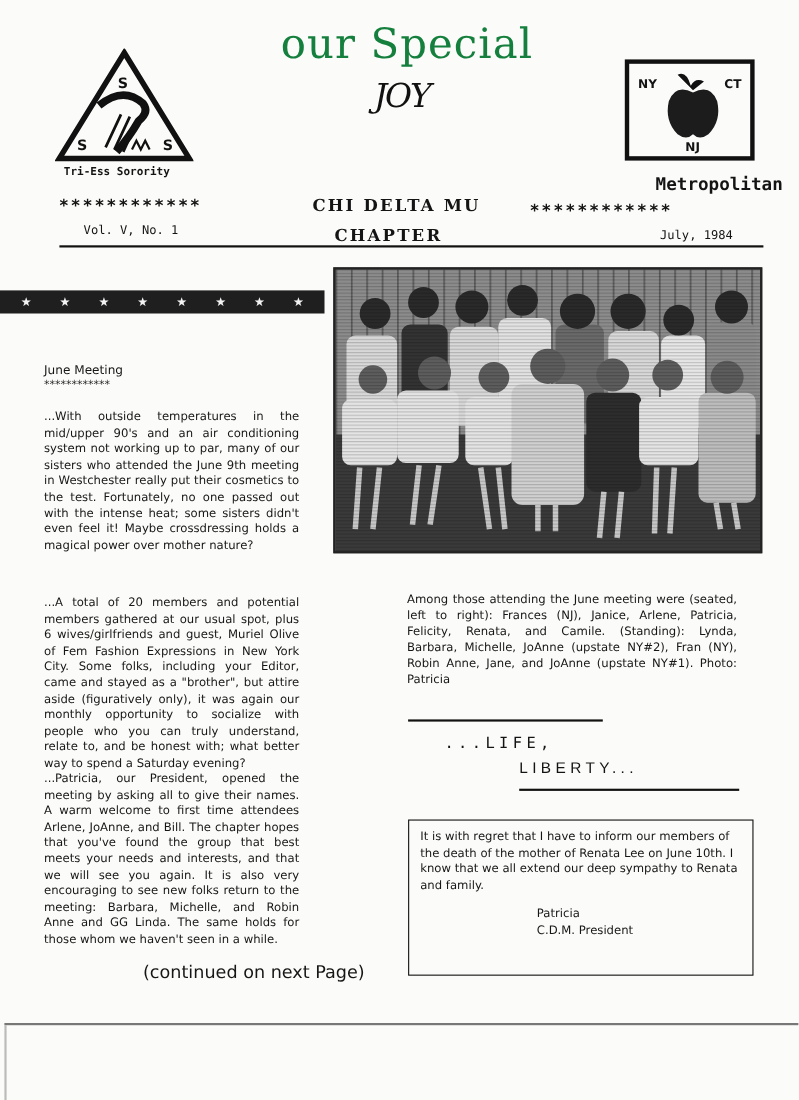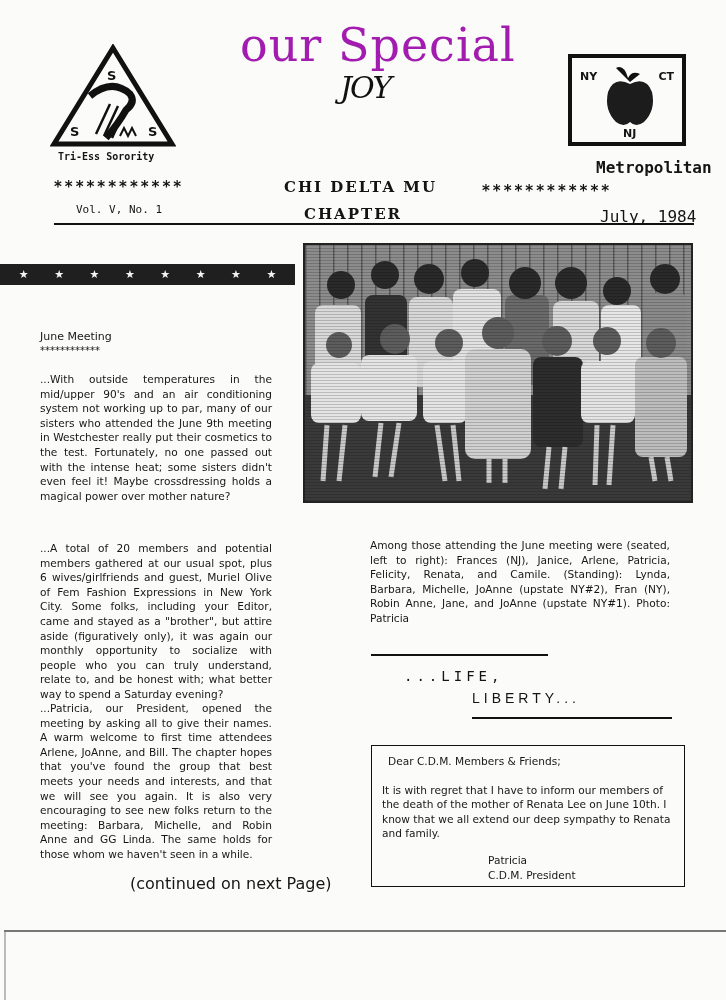--- a/index.html
+++ b/index.html
@@ -4,21 +4,21 @@
 <style>
   html, body { margin: 0; padding: 0; }
   body {
     width: 726px; height: 1000px; position: relative; overflow: hidden;
     background: #fbfbf9; color: #141414;
     font-family: "DejaVu Sans", sans-serif;
   }
   .abs { position: absolute; }
   .title-main {
     left: 240px; top: 18px; width: 260px; text-align: center;
-    font-family: "DejaVu Serif", serif; font-size: 46px; letter-spacing: 1px; color: #a21caf;
+    font-family: "DejaVu Serif", serif; font-size: 38px; letter-spacing: 1px; color: #15803d;
     white-space: nowrap;
   }
   .title-joy {
     left: 340px; top: 70px; font-family: "DejaVu Serif", serif; font-style: italic;
     font-size: 30px; color: #111; letter-spacing: -2px;
   }
   .logo-left { left: 50px; top: 44px; width: 126px; height: 104px; }
   .logo-left-caption {
     left: 58px; top: 151px; font-family: "DejaVu Sans Mono", monospace; font-size: 10px; font-weight: bold;
   }
@@ -30,21 +30,21 @@
   }
   .state { position: absolute; font-size: 11px; font-weight: bold; font-family: "DejaVu Sans", sans-serif; }
   .stars-row { font-size: 15px; font-weight: bold; letter-spacing: 0px; white-space: nowrap; }
   .chapter-line1 {
     left: 284px; top: 178px; font-family: "DejaVu Serif", serif; font-weight: bold; font-size: 15px; letter-spacing: 2px;
   }
   .chapter-line2 {
     left: 304px; top: 205px; font-family: "DejaVu Serif", serif; font-weight: bold; font-size: 15px; letter-spacing: 2px;
   }
   .vol { left: 76px; top: 203px; font-family: "DejaVu Sans Mono", monospace; font-size: 11px; }
-  .date { left: 600px; top: 207px; font-family: "DejaVu Sans Mono", monospace; font-size: 16px; }
+  .date { left: 600px; top: 207px; font-family: "DejaVu Sans Mono", monospace; font-size: 11px; }
   .rule-top { left: 54px; top: 223px; width: 640px; height: 2px; background: #111; }
   .star-band {
     left: 0; top: 264px; width: 295px; height: 21px; background: #1f1f1f;
     display: flex; align-items: center; justify-content: space-around; padding: 0 6px; box-sizing: border-box;
   }
   .star-band span { color: #f3f3f3; font-size: 11px; }
   .photo {
     left: 303px; top: 243px; width: 390px; height: 260px; background: #4a4a4a;
     border: 2px solid #222; box-sizing: border-box; overflow: hidden;
   }
@@ -199,20 +199,19 @@
 <div class="abs body-text cont">(continued on next Page)</div>
 
 <div class="abs body-text caption">Among those attending the June meeting were (seated, left to right): Frances (NJ), Janice, Arlene, Patricia, Felicity, Renata, and Camile. (Standing): Lynda, Barbara, Michelle, JoAnne (upstate NY#2), Fran (NY), Robin Anne, Jane, and JoAnne (upstate NY#1). Photo: Patricia</div>
 
 <div class="abs life-rule1"></div>
 <div class="abs life1">...LIFE,</div>
 <div class="abs life2">LIBERTY...</div>
 <div class="abs life-rule2"></div>
 
 <div class="abs letter-box">
-  <div class="body-text" style="margin-left:6px; margin-bottom:14px;">Dear C.D.M. Members &amp; Friends;</div>
   <div class="body-text" style="margin-bottom:12px;">It is with regret that I have to inform our members of the death of the mother of Renata Lee on June 10th. I know that we all extend our deep sympathy to Renata and family.</div>
   <div class="body-text" style="margin-left:106px;">Patricia</div>
   <div class="body-text" style="margin-left:106px;">C.D.M. President</div>
 </div>
 
 <div class="abs page-fold"></div>
 <div class="abs page-fold-left"></div>
 
 </body></html>

